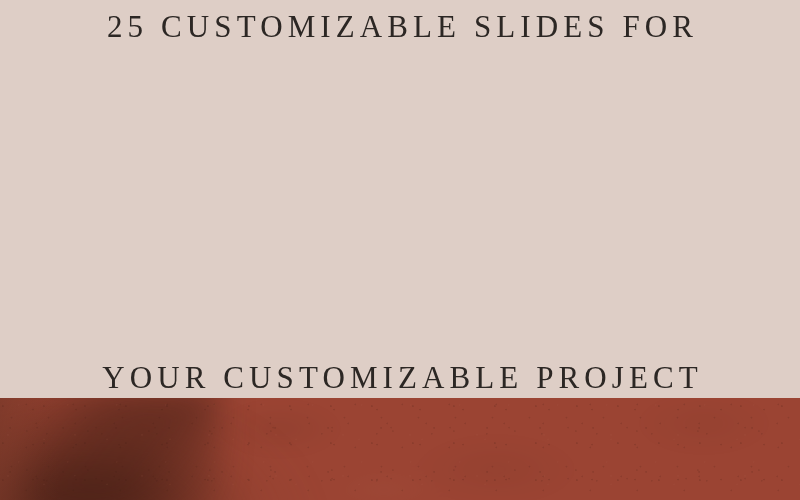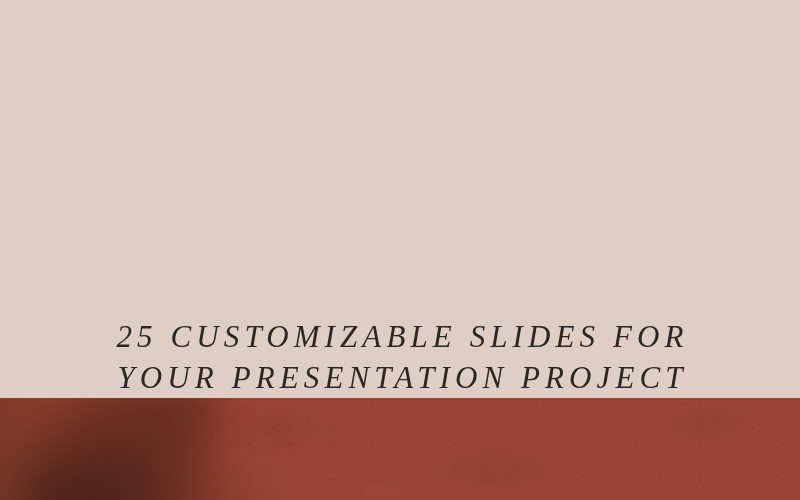--- a/index.html
+++ b/index.html
@@ -37,24 +37,23 @@
   
   .title-block {
     position: absolute;
     left: 0;
     top: 0;
     width: 800px;
     height: 398px;
     display: flex;
     flex-direction: column;
     align-items: center;
-    justify-content: flex-end;
+    justify-content: space-between;
     padding-top: 6px;
     box-sizing: border-box;
-    font-style: italic;
   }
 
   .title-line {
     display: block;
     color: #2C2724;
     font-family: "Liberation Serif", "DejaVu Serif", serif;
     font-size: 31px;
     font-weight: 400;
     letter-spacing: 5.1px;
     line-height: 41px;
@@ -160,21 +159,21 @@
 </style>
 </head>
 <body>
 
 <div class="slide">
 
   <div class="slide-upper"></div>
 
   <div class="title-block">
     <span class="title-line">25 CUSTOMIZABLE SLIDES FOR</span>
-    <span class="title-line">YOUR PRESENTATION PROJECT</span>
+    <span class="title-line">YOUR CUSTOMIZABLE PROJECT</span>
   </div>
 
   <div class="band">
     <div class="band-mottle"></div>
     <div class="band-shadow-main"></div>
     <div class="band-shadow-streak"></div>
     <div class="band-edge-left"></div>
     <div class="band-grain"></div>
   </div>
 

